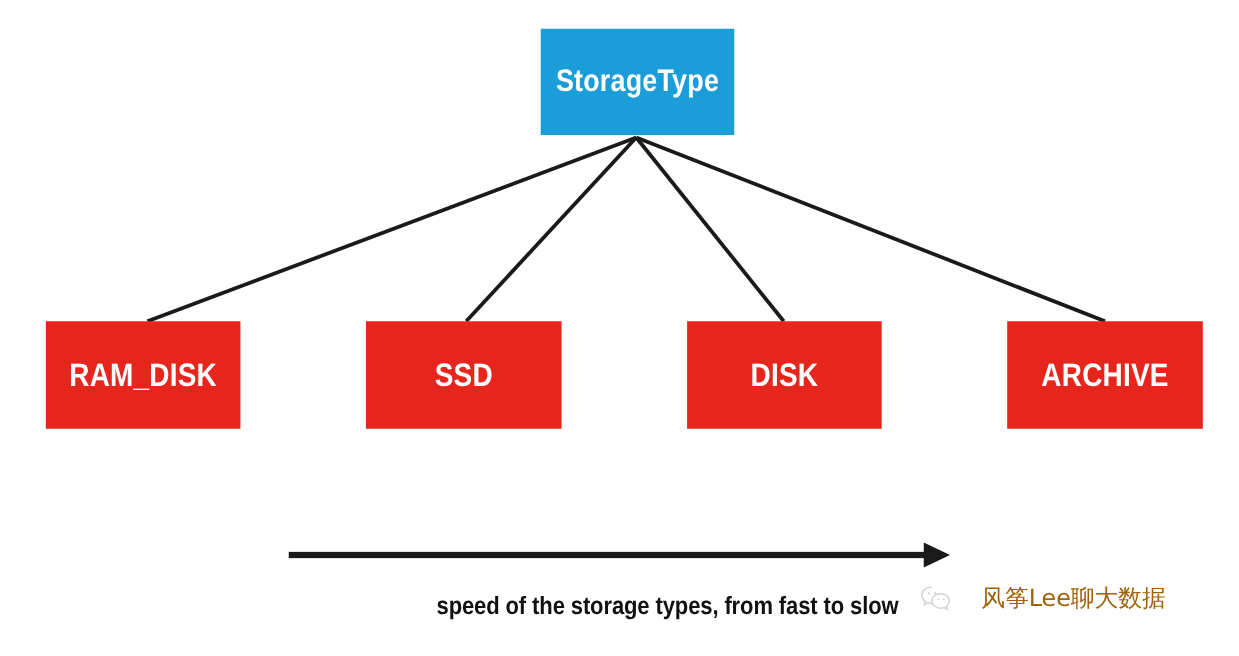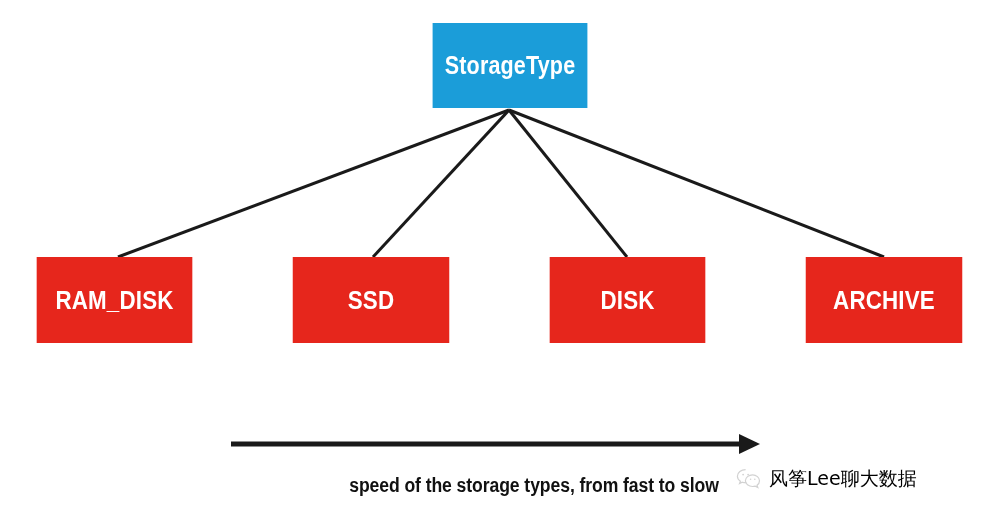--- a/index.html
+++ b/index.html
@@ -72,22 +72,22 @@
     margin-left: 39px;
   }
   #caption span { display: inline-block; transform: scaleX(0.88); }
 
   #watermark {
     position: absolute;
     left: 736px;
     top: 466px;
     display: flex;
     align-items: center;
-    gap: 7px;
-    color: #000000;
+    gap: 23px;
+    color: #a16207;
     font-family: "DejaVu Sans", sans-serif;
     font-size: 19px;
     white-space: nowrap;
   }
   #watermark .wm-icon { display: block; width: 26px; height: 22px; }
 </style>
 </head>
 <body>
 
 <div id="canvas">

